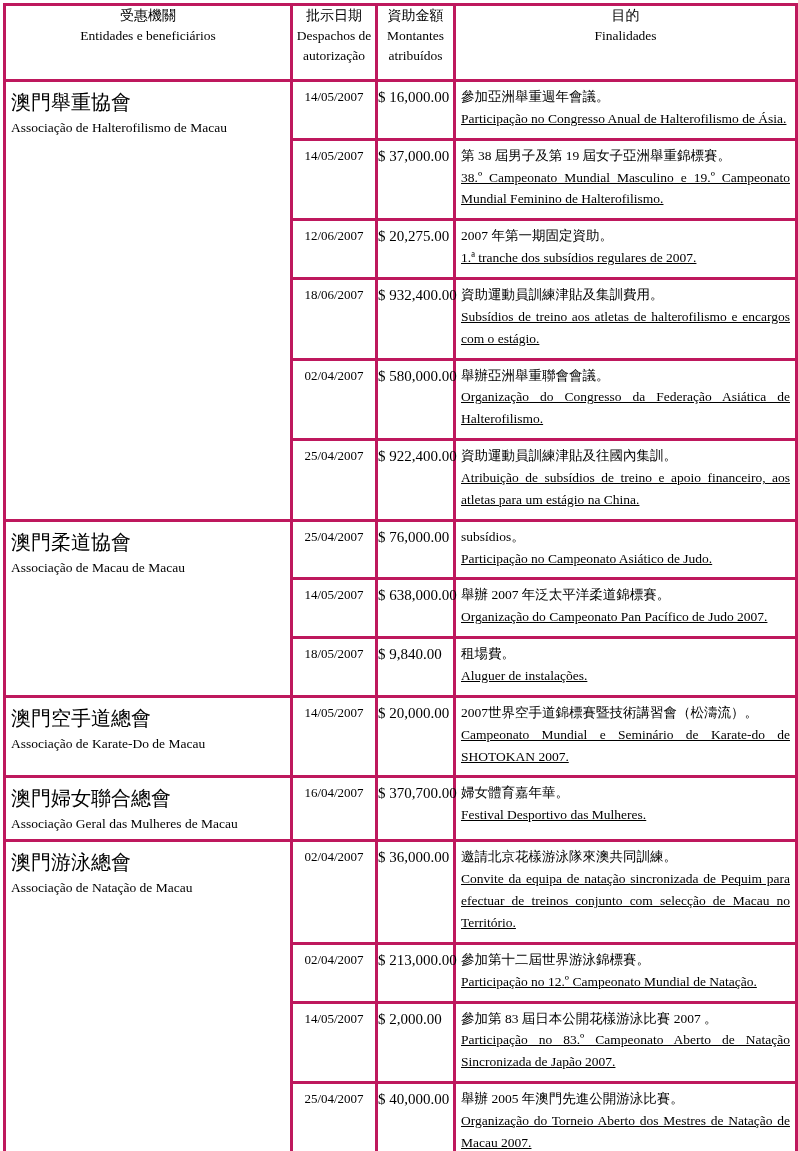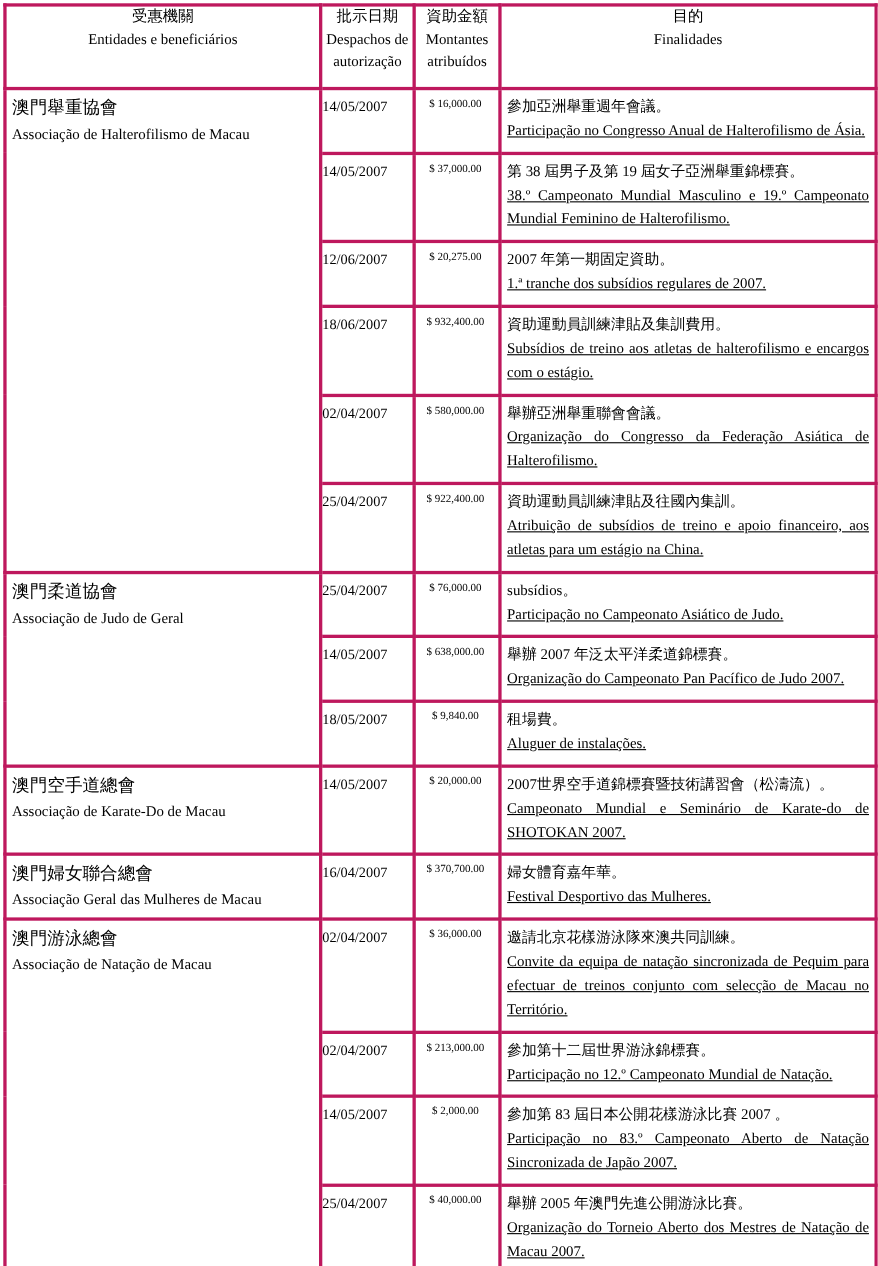--- a/index.html
+++ b/index.html
@@ -41,33 +41,34 @@
     padding: 6px 2px;
     line-height: 1.45;
   }
   thead .hdr-zh { font-size: 14px; }
   thead .hdr-pt { font-size: 13.5px; }
 
   td.entity-cell {
     padding: 5px 4px 4px 5px;
     line-height: 1.55;
   }
-  td.entity-cell .zh { font-size: 16px; }
+  td.entity-cell .zh { font-size: 20px; }
   td.entity-cell .pt { font-size: 13.5px; }
 
   td.date-cell {
+    text-align: center;
     padding-top: 7px;
     font-size: 13px;
     white-space: nowrap;
   }
   td.amount-cell {
-    text-align: center;
+    text-align: left;
     padding-top: 7px;
     padding-right: 3px;
-    font-size: 10px;
+    font-size: 15px;
     white-space: nowrap;
   }
   td.purpose-cell {
     padding: 4px 5px 8px 5px;
     line-height: 1.62;
   }
   td.purpose-cell .zh {
     font-size: 13.5px;
     text-align: left;
   }
@@ -157,21 +158,21 @@
           <td class="date-cell">25/04/2007</td>
           <td class="amount-cell">$ 922,400.00</td>
           <td class="purpose-cell">
             <div class="zh">資助運動員訓練津貼及往國內集訓。</div>
             <div class="pt">Atribuição de subsídios de treino e apoio financeiro, aos atletas para um estágio na China.</div>
           </td>
         </tr>
         <tr>
           <td class="entity-cell" rowspan="3">
             <div class="zh">澳門柔道協會</div>
-            <div class="pt">Associação de Judo de Geral</div>
+            <div class="pt">Associação de Macau de Macau</div>
           </td>
           <td class="date-cell">25/04/2007</td>
           <td class="amount-cell">$ 76,000.00</td>
           <td class="purpose-cell">
             <div class="zh">subsídios。</div>
             <div class="pt">Participação no Campeonato Asiático de Judo.</div>
           </td>
         </tr>
         <tr>
           <td class="date-cell">14/05/2007</td>

